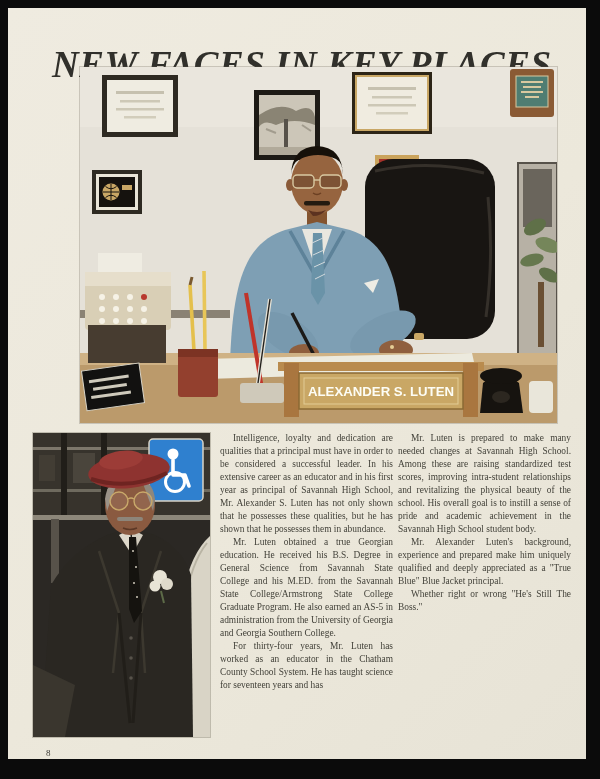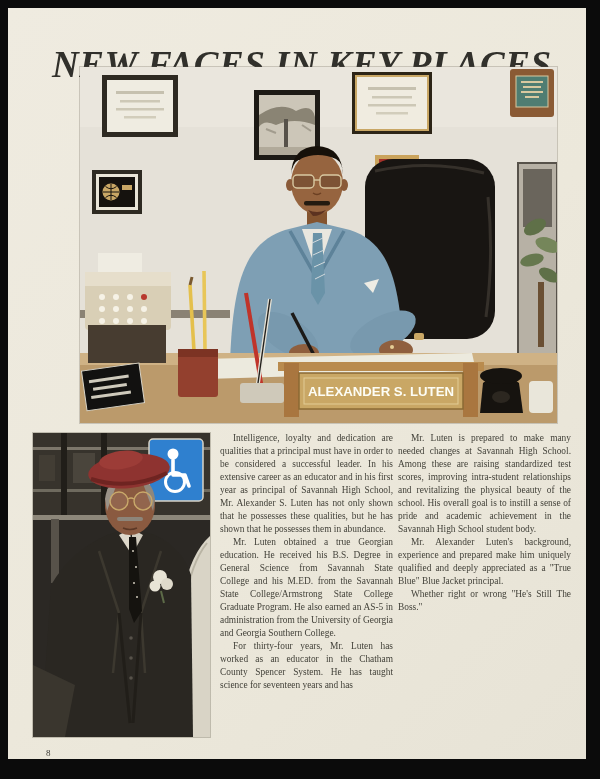--- a/index.html
+++ b/index.html
@@ -299,21 +299,21 @@
           <ellipse cx="88" cy="27" rx="22" ry="9" transform="rotate(-8 88 27)" fill="#9c3c37"></ellipse>
         </g>
       </g>
       <path d="M 0,232 L 42,252 L 32,304 L 0,304 Z" fill="#3a362e"></path>
     </svg>
   </div>
 
   <div class="col col1">
     <p class="indent">Intelligence, loyalty and dedication are qualities that a principal must have in order to be considered a successful leader. In his extensive career as an educator and in his first year as principal of Savannah High School, Mr. Alexander S. Luten has not only shown that he possesses these qualities, but he has shown that he possesses them in abundance.</p>
     <p class="indent">Mr. Luten obtained a true Georgian education. He received his B.S. Degree in General Science from Savannah State College and his M.ED. from the Savannah State College/Armstrong State College Graduate Program. He also earned an AS-5 in administration from the University of Georgia and Georgia Southern College.</p>
-    <p class="indent">For thirty-four years, Mr. Luten has worked as an educator in the Chatham County Spencer System. He has taught science for seventeen years and has</p>
+    <p class="indent">For thirty-four years, Mr. Luten has worked as an educator in the Chatham County School System. He has taught science for seventeen years and has</p>
   </div>
 
   <div class="col col2">
     <p class="indent">Mr. Luten is prepared to make many needed changes at Savannah High School. Among these are raising standardized test scores, improving intra-student relationships and revitalizing the physical beauty of the school. His overall goal is to instill a sense of pride and academic achievement in the Savannah High School student body.</p>
     <p class="indent">Mr. Alexander Luten's background, experience and prepared make him uniquely qualified and deeply appreciated as a "True Blue" Blue Jacket principal.</p>
     <p class="indent">Whether right or wrong "He's Still The Boss."</p>
   </div>
 
   <div class="pagenum">8</div>
 </div>

